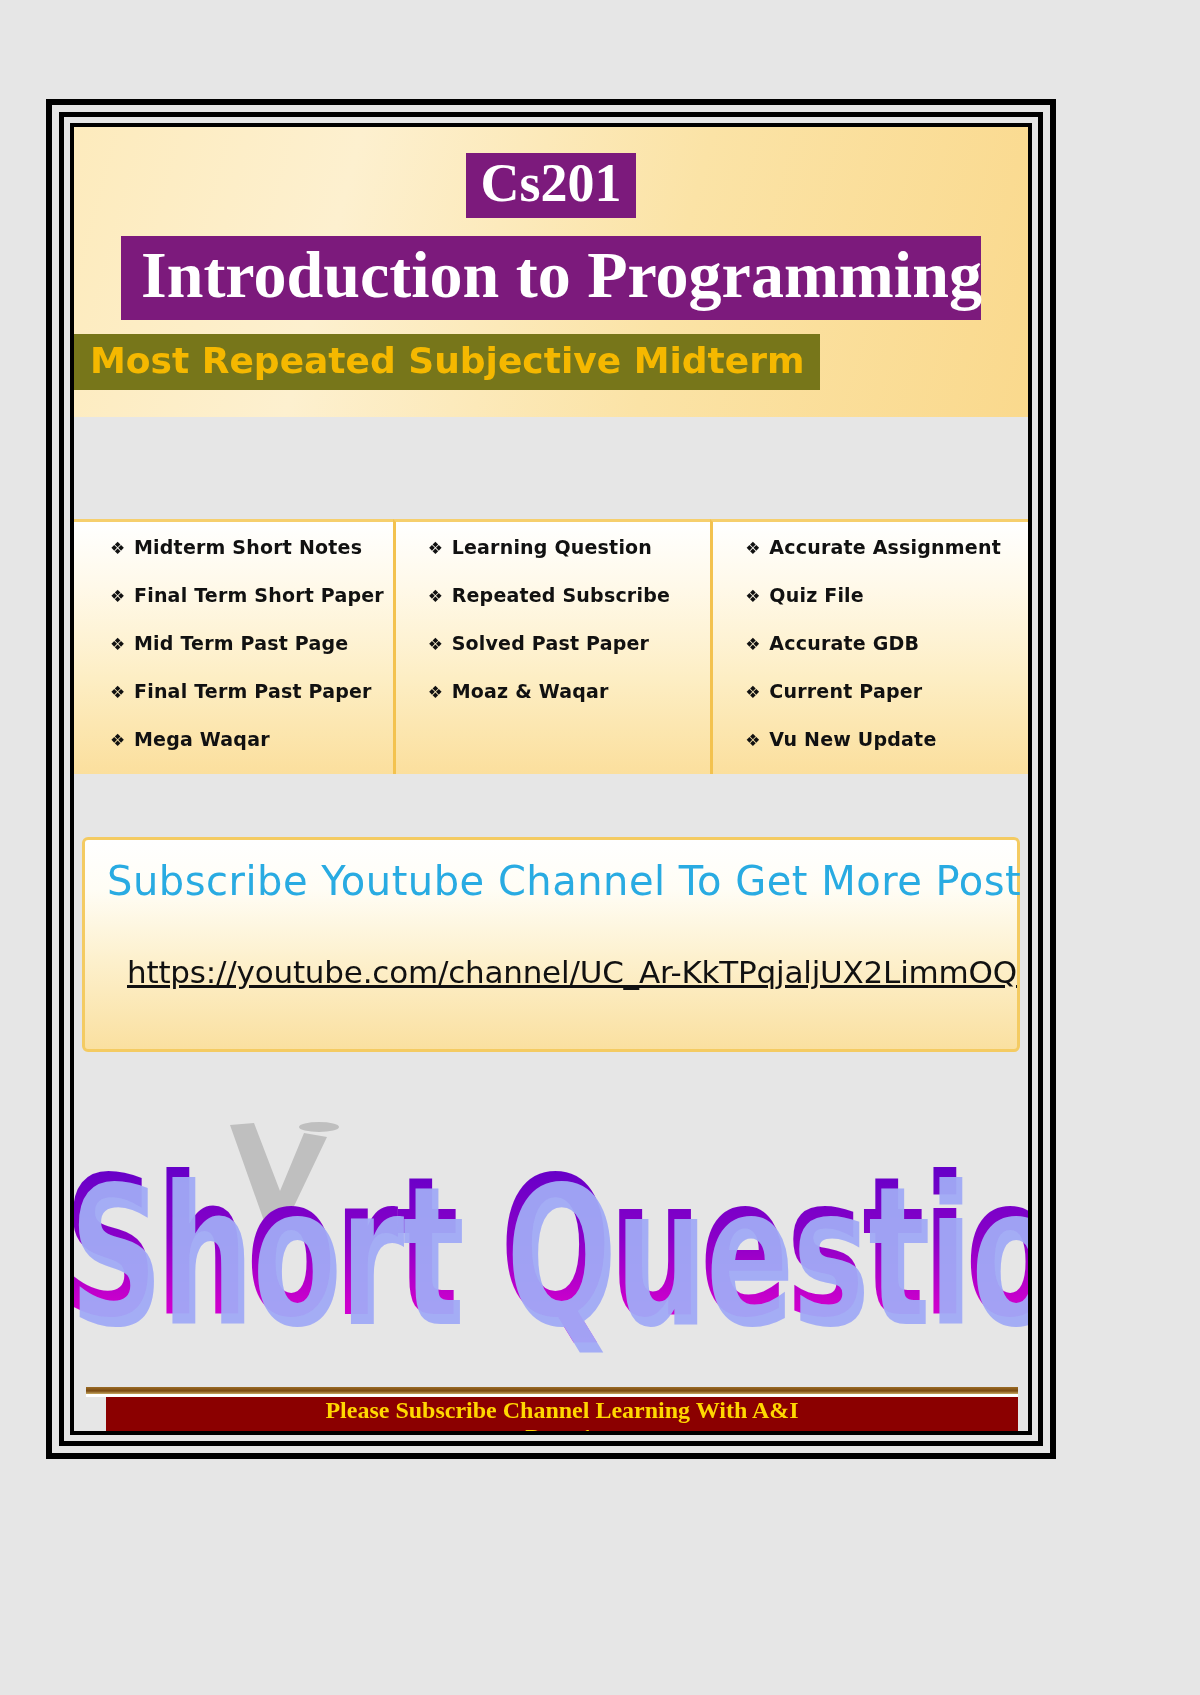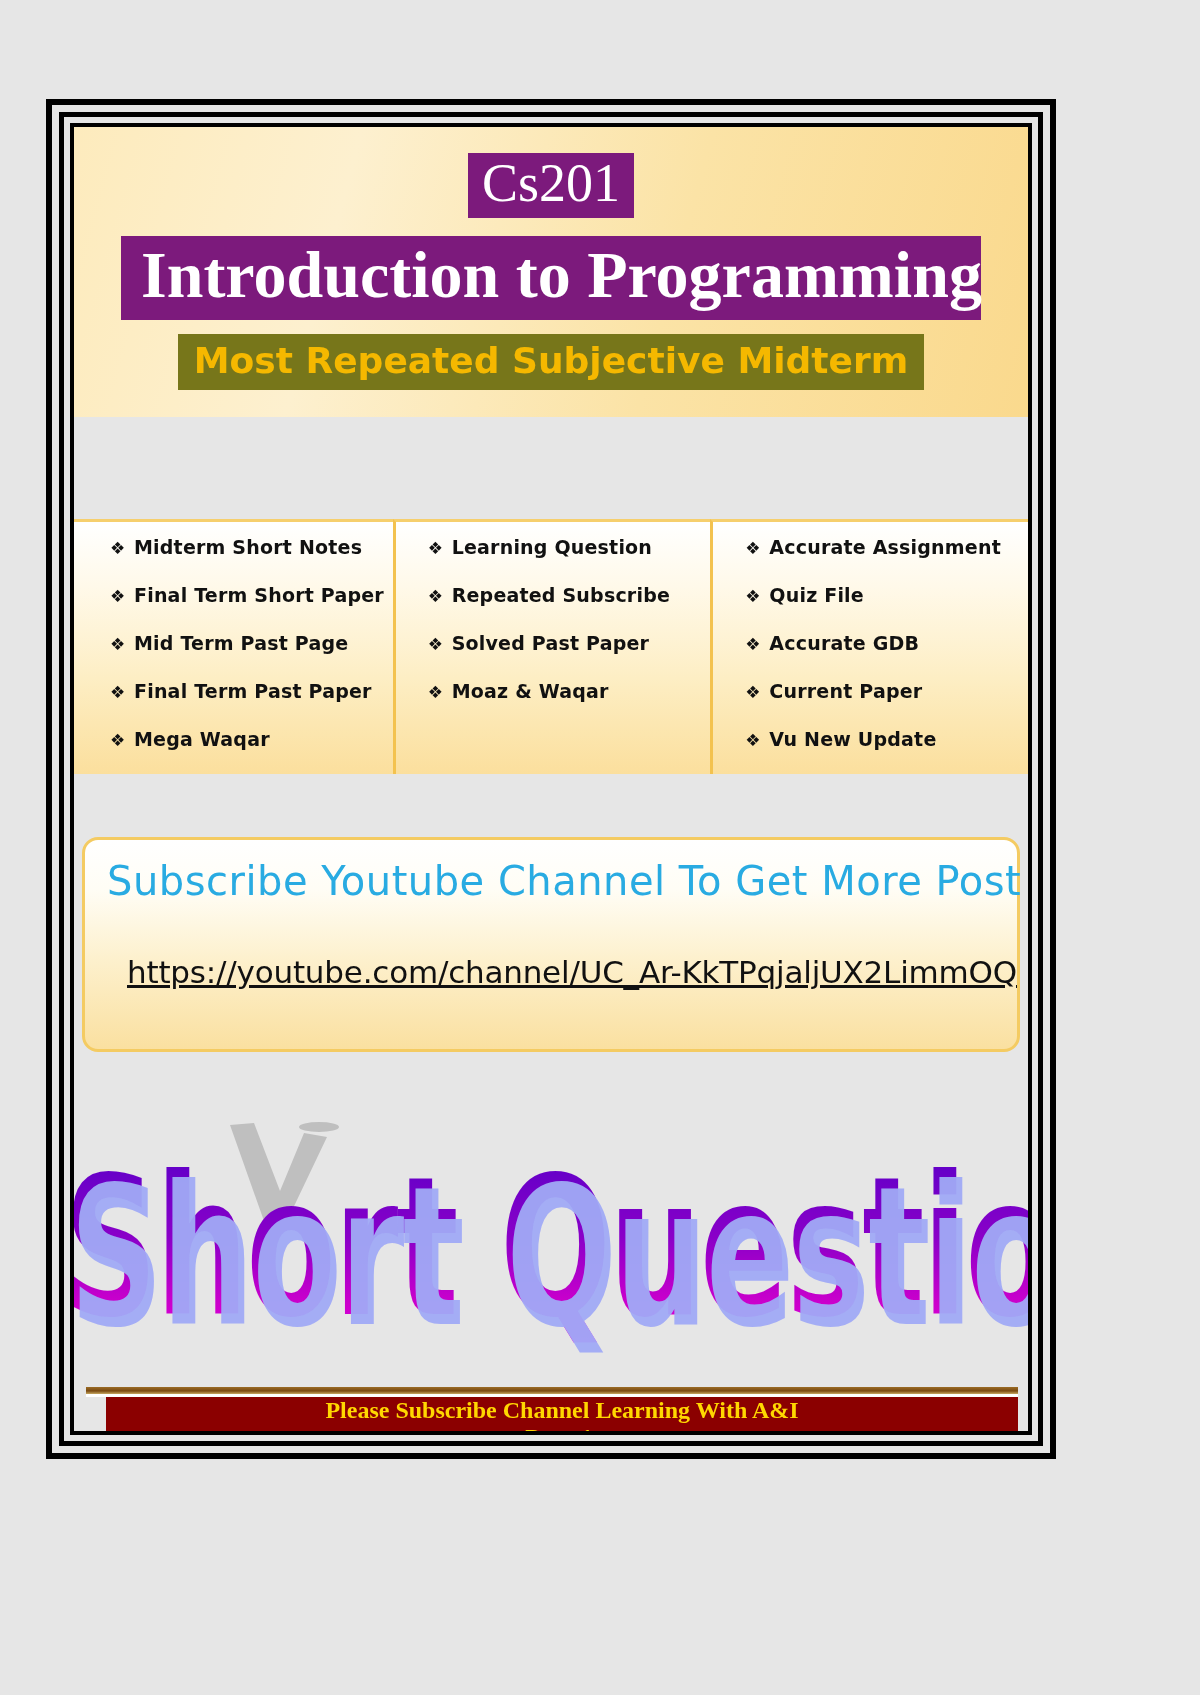--- a/index.html
+++ b/index.html
@@ -38,21 +38,21 @@
     position:absolute; left:0; top:0; width:100%;
     height:290px;
     background:linear-gradient(105deg,#fdebbd 0%,#fdf0cf 28%,#fbe3a6 62%,#fad98d 100%);
     box-sizing:border-box;
   }
   .course-code{
     display:inline-block;
     background:#7c1a7c;
     color:#ffffff;
     font-family:"Liberation Serif", serif;
-    font-weight:normal;
+    font-weight:bold;
     font-size:54px;
     line-height:1.05;
     padding:2px 14px 6px 14px;
     letter-spacing:0px;
   }
   .code-row{ text-align:center; padding-top:26px; }
 
   .course-title-row{ text-align:center; margin-top:18px; }
   .course-title{
     display:block;
@@ -60,21 +60,21 @@
     color:#ffffff;
     font-family:"Liberation Serif", serif;
     font-weight:bold;
     font-size:66px;
     line-height:1.12;
     margin:0 47px;
     padding:2px 8px 8px 20px;
     white-space:nowrap;
   }
 
-  .subtitle-row{ text-align:center; margin-top:14px;border-radius:10px; }
+  .subtitle-row{ text-align:left; margin-top:14px;border-radius:10px; }
   .subtitle{
     display:inline-block;
     background:#77761a;
     color:#f5b800;
     font-family:"DejaVu Sans", sans-serif;
     font-weight:bold;
     font-size:36px;
     line-height:1.2;
     padding:5px 16px 8px 16px;
     white-space:nowrap;
@@ -118,21 +118,21 @@
   }
 
   
   .subscribe-card{
     position:absolute;
     left:8px; top:710px;
     width:calc(100% - 16px);
     height:215px;
     background:linear-gradient(180deg,#ffffff 0%,#fffdf5 24%,#fdf0cc 58%,#fae0a0 100%);
     border:3px solid #f4cb62;
-    border-radius:16px;
+    border-radius:6px;
     box-sizing:border-box;
   }
   .subscribe-title{
     margin:18px 0 0 22px;
     color:#29abe2;
     font-family:"DejaVu Sans", sans-serif;
     font-weight:400;
     font-size:40px;
     letter-spacing:.5px;
     white-space:nowrap;

